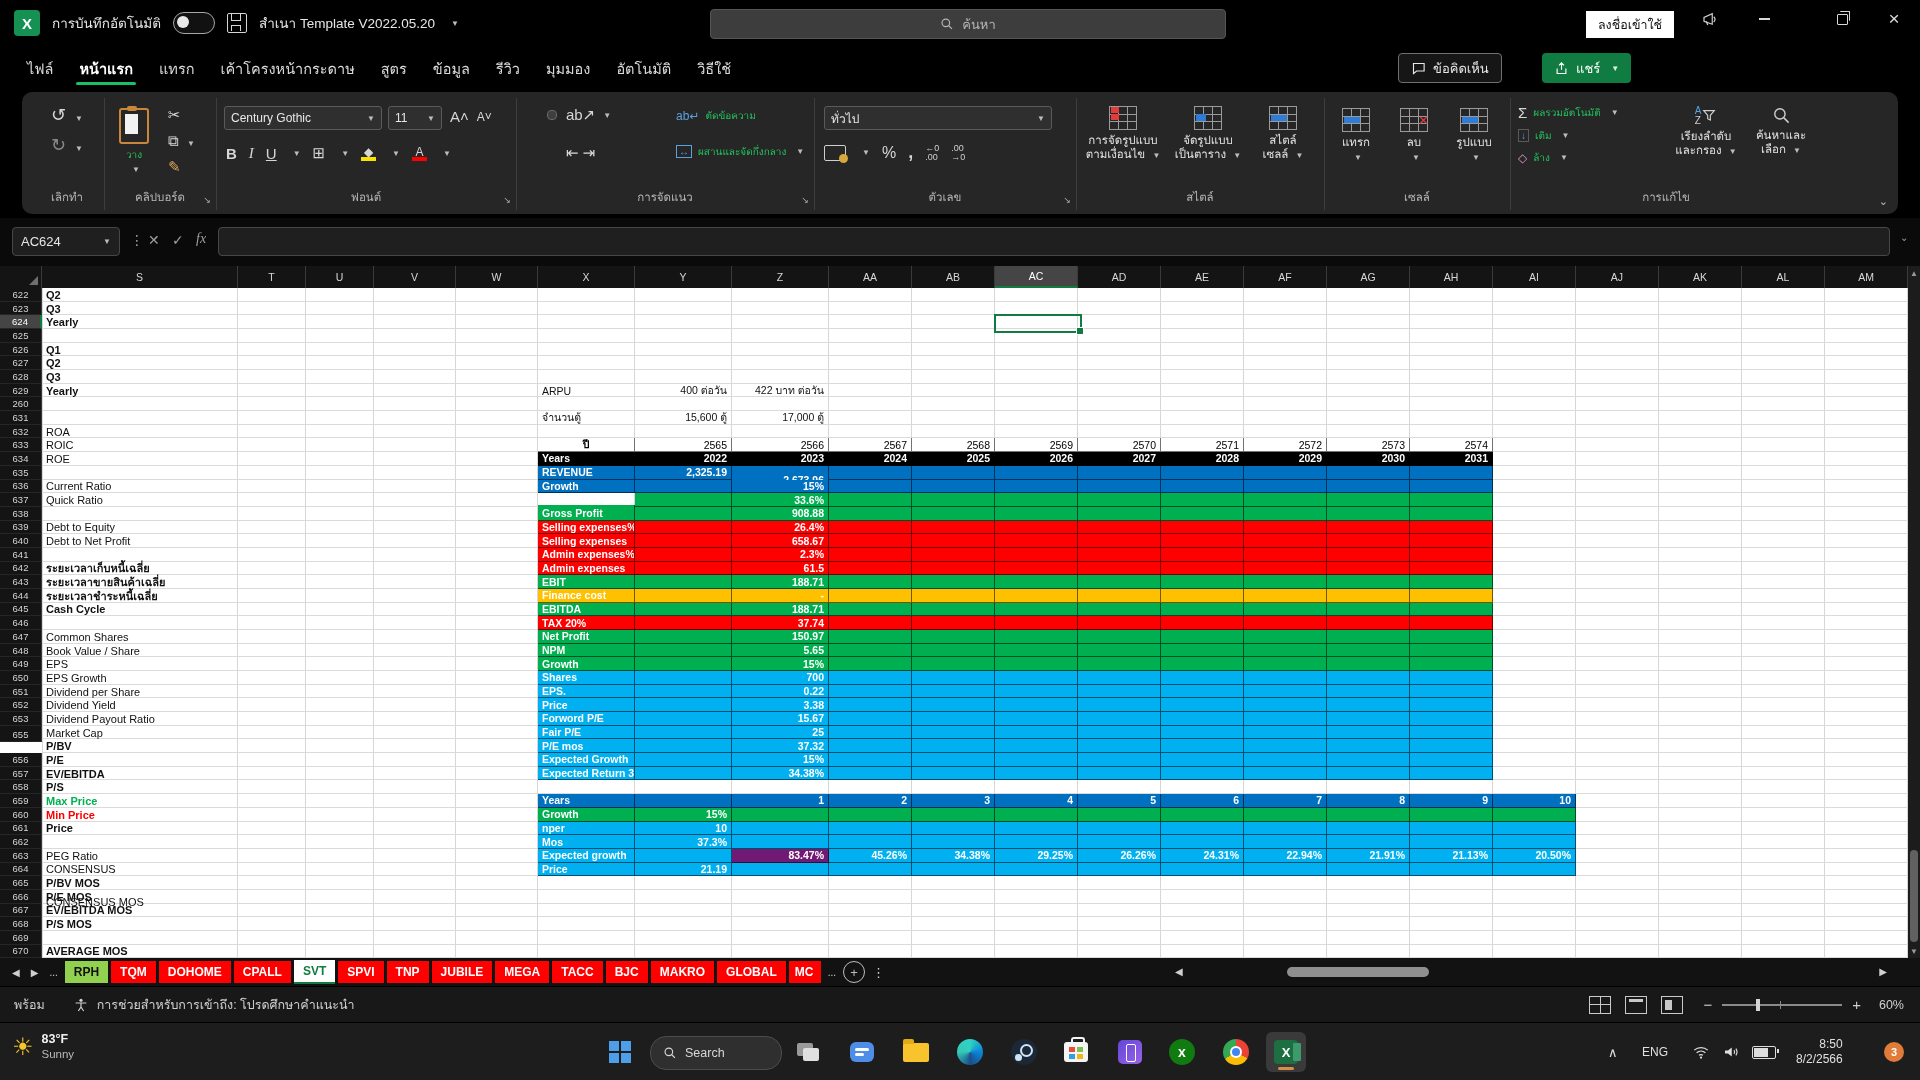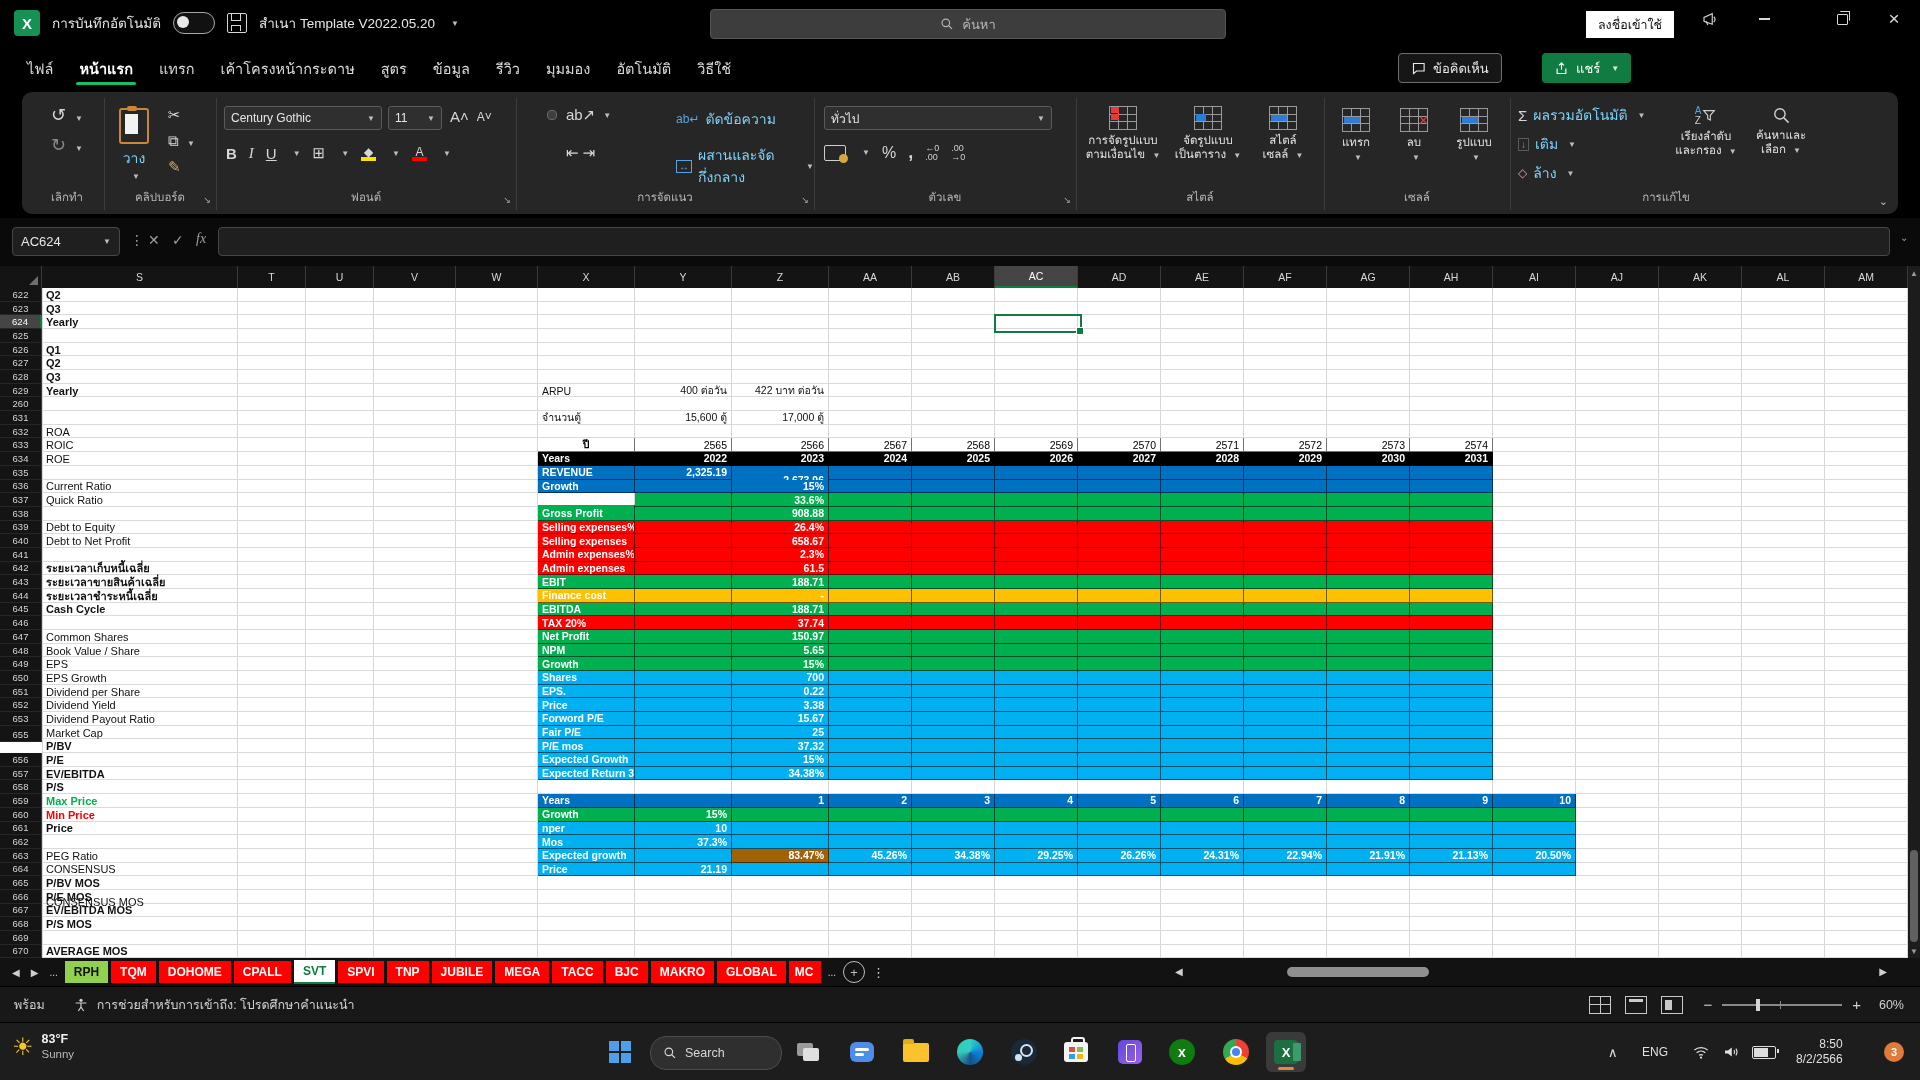--- a/index.html
+++ b/index.html
@@ -34,21 +34,21 @@
   .pillbtn{height:30px;border:1px solid #6f6f6f;border-radius:4px;color:#e8e8e8;font-size:13px;
     display:flex;align-items:center;gap:7px;padding:0 12px;background:#161616;}
   .sharebtn{background:#107C41;border:none;color:#fff;}
   
   #ribbon{left:0;top:88px;width:1920px;height:130px;background:#000;}
   #ribbon-panel{position:absolute;left:22px;top:4px;width:1876px;height:122px;background:#262626;border-radius:10px;}
   .group{position:absolute;top:6px;height:112px;border-right:1px solid #3d3d3d;}
   .grp-label{position:absolute;bottom:4px;left:0;right:0;text-align:center;color:#b5b5b5;font-size:11.5px;}
   .launcher{position:absolute;right:5px;bottom:5px;color:#a9a9a9;font-size:9px;}
   .ric{color:#d6d6d6;font-size:15px;}
-  .rbtn-lab{color:#7dd3fc;font-size:14px;}
+  .rbtn-lab{color:#22c55e;font-size:10px;}
   .combo{background:#2f2f2f;border:1px solid #5a5a5a;border-radius:3px;color:#e8e8e8;font-size:12px;
     display:flex;align-items:center;justify-content:space-between;padding:0 6px;height:24px;}
   .bar-under{display:inline-block;width:15px;height:4px;margin-top:-2px;}
   .minitbl{width:26px;height:22px;border:1px solid #9a9a9a;position:relative;background:
     linear-gradient(#9a9a9a 0 0) 0 33%/100% 1px no-repeat,
     linear-gradient(#9a9a9a 0 0) 0 66%/100% 1px no-repeat,
     linear-gradient(#9a9a9a 0 0) 33% 0/1px 100% no-repeat,
     linear-gradient(#9a9a9a 0 0) 66% 0/1px 100% no-repeat;}
   .patch-blue:after{content:"";position:absolute;left:1px;top:7px;width:10px;height:7px;background:#2e7cd6;}
   .patch-red:before{content:"";position:absolute;left:1px;top:0;width:8px;height:6px;background:#e23b3b;}
@@ -894,21 +894,21 @@
         <div class="tcell tval" style="left: 912px; top: 569.2px; width: 83px; height: 13.68px; background: rgb(0, 176, 240); color: rgb(255, 255, 255);"></div>
         <div class="tcell tval" style="left: 995px; top: 569.2px; width: 83px; height: 13.68px; background: rgb(0, 176, 240); color: rgb(255, 255, 255);"></div>
         <div class="tcell tval" style="left: 1078px; top: 569.2px; width: 83px; height: 13.68px; background: rgb(0, 176, 240); color: rgb(255, 255, 255);"></div>
         <div class="tcell tval" style="left: 1161px; top: 569.2px; width: 83px; height: 13.68px; background: rgb(0, 176, 240); color: rgb(255, 255, 255);"></div>
         <div class="tcell tval" style="left: 1244px; top: 569.2px; width: 83px; height: 13.68px; background: rgb(0, 176, 240); color: rgb(255, 255, 255);"></div>
         <div class="tcell tval" style="left: 1327px; top: 569.2px; width: 83px; height: 13.68px; background: rgb(0, 176, 240); color: rgb(255, 255, 255);"></div>
         <div class="tcell tval" style="left: 1410px; top: 569.2px; width: 83px; height: 13.68px; background: rgb(0, 176, 240); color: rgb(255, 255, 255);"></div>
         <div class="tcell tval" style="left: 1493px; top: 569.2px; width: 83px; height: 13.68px; background: rgb(0, 176, 240); color: rgb(255, 255, 255);"></div>
         <div class="tcell" style="left: 538px; top: 582.88px; width: 97px; height: 13.68px; background: rgb(0, 176, 240); color: rgb(255, 255, 255);">Expected growth</div>
         <div class="tcell tval" style="left: 635px; top: 582.88px; width: 97px; height: 13.68px; background: rgb(0, 176, 240); color: rgb(255, 255, 255);"></div>
-        <div class="tcell tval" style="left: 732px; top: 582.88px; width: 97px; height: 13.68px; background: #a16207; color: rgb(255, 255, 255);">83.47%</div>
+        <div class="tcell tval" style="left: 732px; top: 582.88px; width: 97px; height: 13.68px; background: #701a75; color: rgb(255, 255, 255);">83.47%</div>
         <div class="tcell tval" style="left: 829px; top: 582.88px; width: 83px; height: 13.68px; background: rgb(0, 176, 240); color: rgb(255, 255, 255);">45.26%</div>
         <div class="tcell tval" style="left: 912px; top: 582.88px; width: 83px; height: 13.68px; background: rgb(0, 176, 240); color: rgb(255, 255, 255);">34.38%</div>
         <div class="tcell tval" style="left: 995px; top: 582.88px; width: 83px; height: 13.68px; background: rgb(0, 176, 240); color: rgb(255, 255, 255);">29.25%</div>
         <div class="tcell tval" style="left: 1078px; top: 582.88px; width: 83px; height: 13.68px; background: rgb(0, 176, 240); color: rgb(255, 255, 255);">26.26%</div>
         <div class="tcell tval" style="left: 1161px; top: 582.88px; width: 83px; height: 13.68px; background: rgb(0, 176, 240); color: rgb(255, 255, 255);">24.31%</div>
         <div class="tcell tval" style="left: 1244px; top: 582.88px; width: 83px; height: 13.68px; background: rgb(0, 176, 240); color: rgb(255, 255, 255);">22.94%</div>
         <div class="tcell tval" style="left: 1327px; top: 582.88px; width: 83px; height: 13.68px; background: rgb(0, 176, 240); color: rgb(255, 255, 255);">21.91%</div>
         <div class="tcell tval" style="left: 1410px; top: 582.88px; width: 83px; height: 13.68px; background: rgb(0, 176, 240); color: rgb(255, 255, 255);">21.13%</div>
         <div class="tcell tval" style="left: 1493px; top: 582.88px; width: 83px; height: 13.68px; background: rgb(0, 176, 240); color: rgb(255, 255, 255);">20.50%</div>
         <div class="tcell" style="left: 538px; top: 596.56px; width: 97px; height: 13.68px; background: rgb(0, 176, 240); color: rgb(255, 255, 255);">Price</div>

